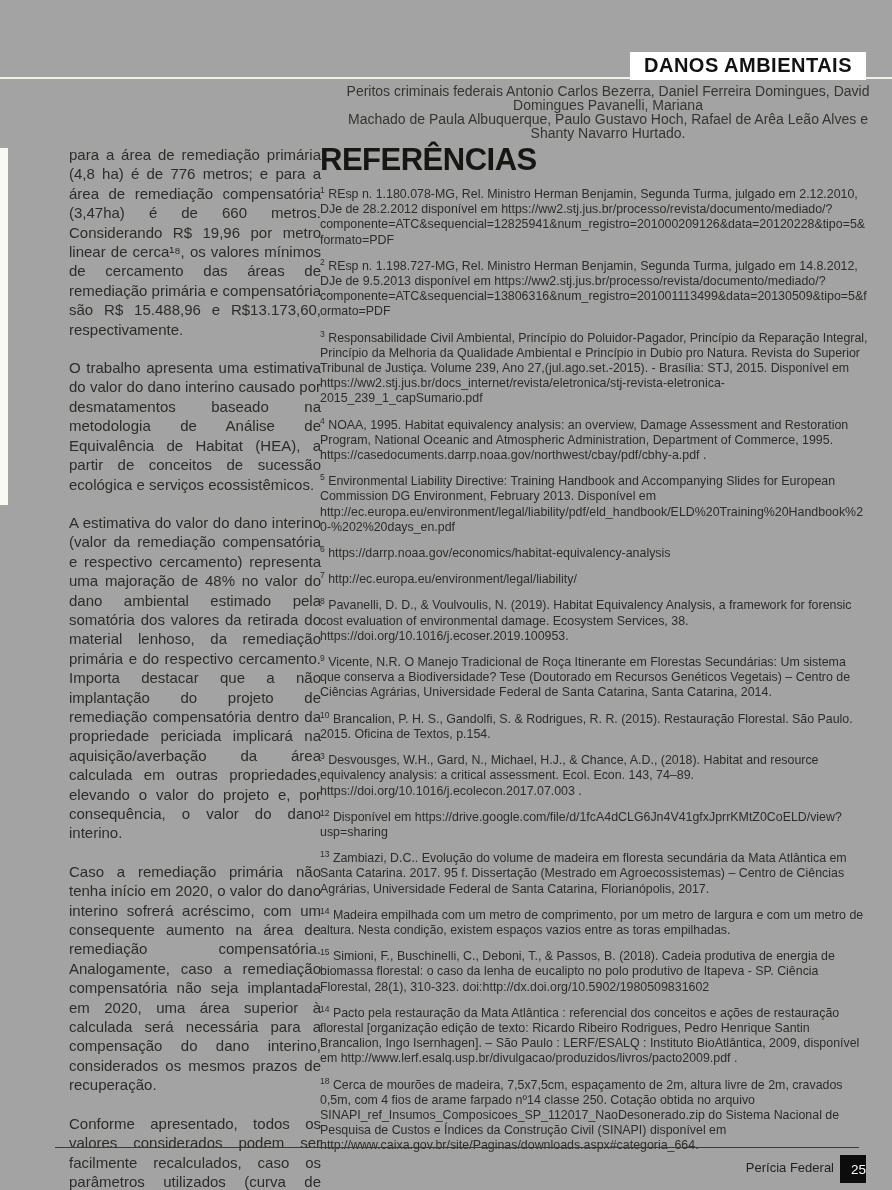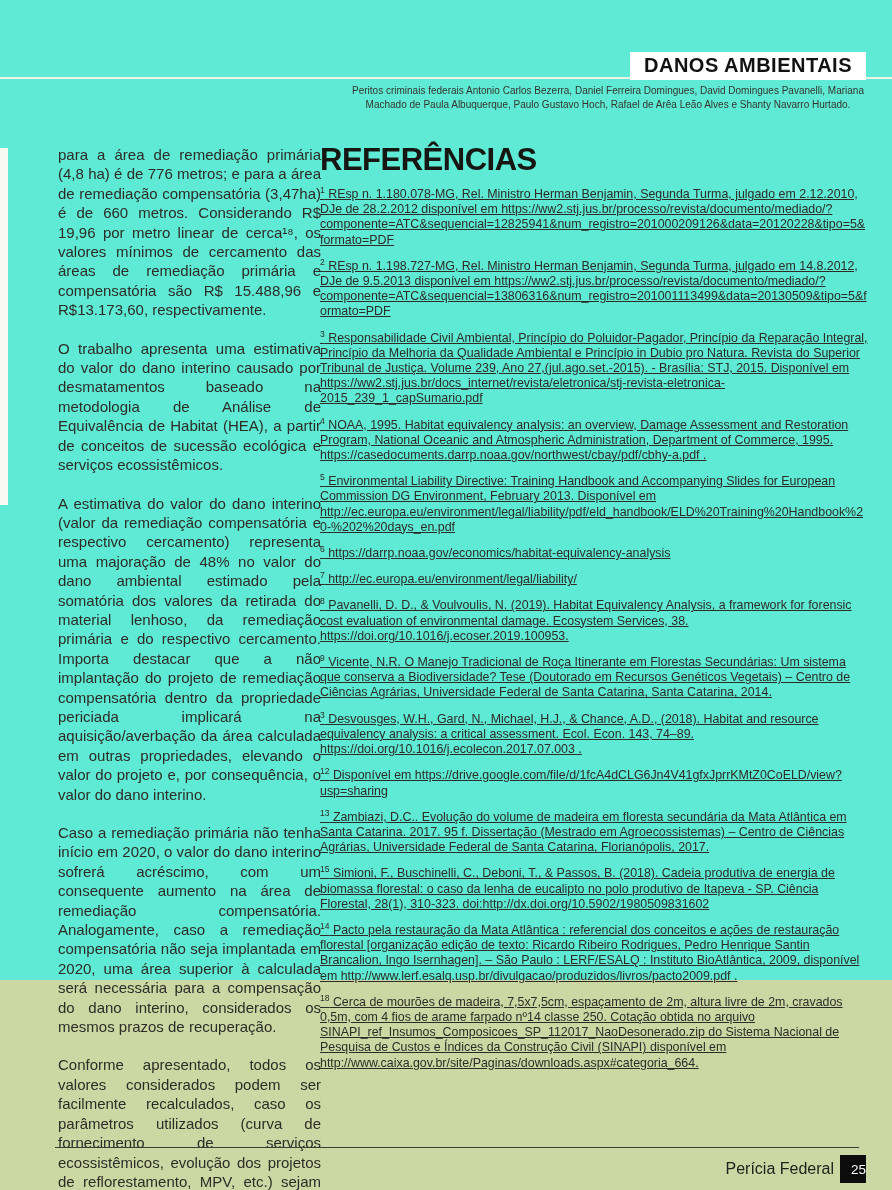--- a/index.html
+++ b/index.html
@@ -3,62 +3,62 @@
 <meta charset="utf-8">
 <style>
   html,body{margin:0;padding:0;}
   body{
     width:892px;height:1190px;
     font-family:"Liberation Sans", sans-serif;
     background:#ccd8a4;
     position:relative;
     overflow:hidden;
   }
-  .page{position:absolute;inset:0;width:892px;height:980px;background:#5eead4;}
+  .page{position:absolute;inset:0;width:892px;height:1190px;background:#a3a3a3;}
 
   
   .top-rule{position:absolute;top:77px;left:0;width:892px;height:2px;background:#f0f3e3;}
   .tag-box{
     position:absolute;top:52px;right:26px;
     background:#ffffff;color:#121212;
     font-size:20px;font-weight:bold;letter-spacing:.5px;
     padding:2px 14px 3px 14px;
     white-space:nowrap;
   }
   .credits{
     position:absolute;top:84px;left:330px;width:556px;
-    text-align:center;font-size:10px;line-height:14px;color:#35342e;
+    text-align:center;font-size:14px;line-height:14px;color:#35342e;
   }
 
   
   .left-strip{position:absolute;left:0;top:148px;width:8px;height:357px;background:#f8f9f3;}
 
   
   .left-col{position:absolute;left:56px;top:145px;width:265px;}
-  .left-col p{margin:0 0 19px 2px;font-size:15px;line-height:19.4px;color:#2d2c27;text-align:justify;}
+  .left-col p{margin:0 0 19px 13px;font-size:15px;line-height:19.4px;color:#2d2c27;text-align:justify;}
   .section-heading{
     margin:4px 0 7px 0;font-size:29px;line-height:31px;font-weight:bold;
     color:#161613;letter-spacing:-0.5px;
   }
   .right-col{position:absolute;left:320px;top:143px;width:548px;}
   .refs-heading{
     margin:0 0 10px 0;font-size:31px;line-height:34px;font-weight:bold;
     color:#161613;letter-spacing:-0.5px;
   }
   .ref{
     margin:0 0 11px 0;font-size:12.4px;line-height:15.2px;color:#2d2c27;
-    text-align:left;overflow-wrap:break-word;word-wrap:break-word;text-decoration:underline;
+    text-align:left;overflow-wrap:break-word;word-wrap:break-word;
   }
   .ref sup{font-size:8.5px;line-height:0;}
 
   
   .footer-rule{position:absolute;left:55px;top:1147px;width:804px;height:1px;background:#3c3b35;}
   .footer-label{
     position:absolute;top:1160px;right:58px;
-    font-size:16px;color:#22211d;white-space:nowrap;
+    font-size:13px;color:#22211d;white-space:nowrap;
   }
   .page-number-box{
     position:absolute;top:1155px;right:26px;width:26px;height:28px;
     background:#0c0c0c;color:#ffffff;font-size:13.5px;
     display:flex;align-items:center;justify-content:flex-end;
   }
 </style>
 </head>
 <body>
 
@@ -92,23 +92,25 @@
     <div>
         <p class="ref"><sup>1</sup> REsp n. 1.180.078-MG, Rel. Ministro Herman Benjamin, Segunda Turma, julgado em 2.12.2010, DJe de 28.2.2012 disponível em https://ww2.stj.jus.br/processo/revista/documento/mediado/?componente=ATC&amp;sequencial=12825941&amp;num_registro=201000209126&amp;data=20120228&amp;tipo=5&amp;formato=PDF</p>
         <p class="ref"><sup>2</sup> REsp n. 1.198.727-MG, Rel. Ministro Herman Benjamin, Segunda Turma, julgado em 14.8.2012, DJe de 9.5.2013 disponível em https://ww2.stj.jus.br/processo/revista/documento/mediado/?componente=ATC&amp;sequencial=13806316&amp;num_registro=201001113499&amp;data=20130509&amp;tipo=5&amp;formato=PDF</p>
         <p class="ref"><sup>3</sup> Responsabilidade Civil Ambiental, Princípio do Poluidor-Pagador, Princípio da Reparação Integral, Princípio da Melhoria da Qualidade Ambiental e Princípio in Dubio pro Natura. Revista do Superior Tribunal de Justiça. Volume 239, Ano 27,(jul.ago.set.-2015). - Brasília: STJ, 2015. Disponível em https://ww2.stj.jus.br/docs_internet/revista/eletronica/stj-revista-eletronica-2015_239_1_capSumario.pdf</p>
         <p class="ref"><sup>4</sup> NOAA, 1995. Habitat equivalency analysis: an overview, Damage Assessment and Restoration Program, National Oceanic and Atmospheric Administration, Department of Commerce, 1995. https://casedocuments.darrp.noaa.gov/northwest/cbay/pdf/cbhy-a.pdf .</p>
         <p class="ref"><sup>5</sup> Environmental Liability Directive: Training Handbook and Accompanying Slides for European Commission DG Environment, February 2013. Disponível em http://ec.europa.eu/environment/legal/liability/pdf/eld_handbook/ELD%20Training%20Handbook%20-%202%20days_en.pdf</p>
         <p class="ref"><sup>6</sup> https://darrp.noaa.gov/economics/habitat-equivalency-analysis</p>
         <p class="ref"><sup>7</sup> http://ec.europa.eu/environment/legal/liability/</p>
         <p class="ref"><sup>8</sup> Pavanelli, D. D., &amp; Voulvoulis, N. (2019). Habitat Equivalency Analysis, a framework for forensic cost evaluation of environmental damage. Ecosystem Services, 38. https://doi.org/10.1016/j.ecoser.2019.100953.</p>
         <p class="ref"><sup>9</sup> Vicente, N.R. O Manejo Tradicional de Roça Itinerante em Florestas Secundárias: Um sistema que conserva a Biodiversidade? Tese (Doutorado em Recursos Genéticos Vegetais) – Centro de Ciências Agrárias, Universidade Federal de Santa Catarina, Santa Catarina, 2014.</p>
+        <p class="ref"><sup>10</sup> Brancalion, P. H. S., Gandolfi, S. &amp; Rodrigues, R. R. (2015). Restauração Florestal. São Paulo. 2015. Oficina de Textos, p.154.</p>
         <p class="ref"><sup>3</sup> Desvousges, W.H., Gard, N., Michael, H.J., &amp; Chance, A.D., (2018). Habitat and resource equivalency analysis: a critical assessment. Ecol. Econ. 143, 74–89. https://doi.org/10.1016/j.ecolecon.2017.07.003 .</p>
         <p class="ref"><sup>12</sup> Disponível em https://drive.google.com/file/d/1fcA4dCLG6Jn4V41gfxJprrKMtZ0CoELD/view?usp=sharing</p>
         <p class="ref"><sup>13</sup> Zambiazi, D.C.. Evolução do volume de madeira em floresta secundária da Mata Atlântica em Santa Catarina. 2017. 95 f. Dissertação (Mestrado em Agroecossistemas) – Centro de Ciências Agrárias, Universidade Federal de Santa Catarina, Florianópolis, 2017.</p>
+        <p class="ref"><sup>14</sup> Madeira empilhada com um metro de comprimento, por um metro de largura e com um metro de altura. Nesta condição, existem espaços vazios entre as toras empilhadas.</p>
         <p class="ref"><sup>15</sup> Simioni, F., Buschinelli, C., Deboni, T., &amp; Passos, B. (2018). Cadeia produtiva de energia de biomassa florestal: o caso da lenha de eucalipto no polo produtivo de Itapeva - SP. Ciência Florestal, 28(1), 310-323. doi:http://dx.doi.org/10.5902/1980509831602</p>
         <p class="ref"><sup>14</sup> Pacto pela restauração da Mata Atlântica : referencial dos conceitos e ações de restauração florestal [organização edição de texto: Ricardo Ribeiro Rodrigues, Pedro Henrique Santin Brancalion, Ingo Isernhagen]. – São Paulo : LERF/ESALQ : Instituto BioAtlântica, 2009, disponível em http://www.lerf.esalq.usp.br/divulgacao/produzidos/livros/pacto2009.pdf .</p>
         <p class="ref"><sup>18</sup> Cerca de mourões de madeira, 7,5x7,5cm, espaçamento de 2m, altura livre de 2m, cravados 0,5m, com 4 fios de arame farpado nº14 classe 250. Cotação obtida no arquivo SINAPI_ref_Insumos_Composicoes_SP_112017_NaoDesonerado.zip do Sistema Nacional de Pesquisa de Custos e Índices da Construção Civil (SINAPI) disponível em http://www.caixa.gov.br/site/Paginas/downloads.aspx#categoria_664.</p>
       </div>
   </div>
 
   <div class="footer-rule"></div>
   <div class="footer-label">Perícia Federal</div>
   <div class="page-number-box">
     <span>25</span>

